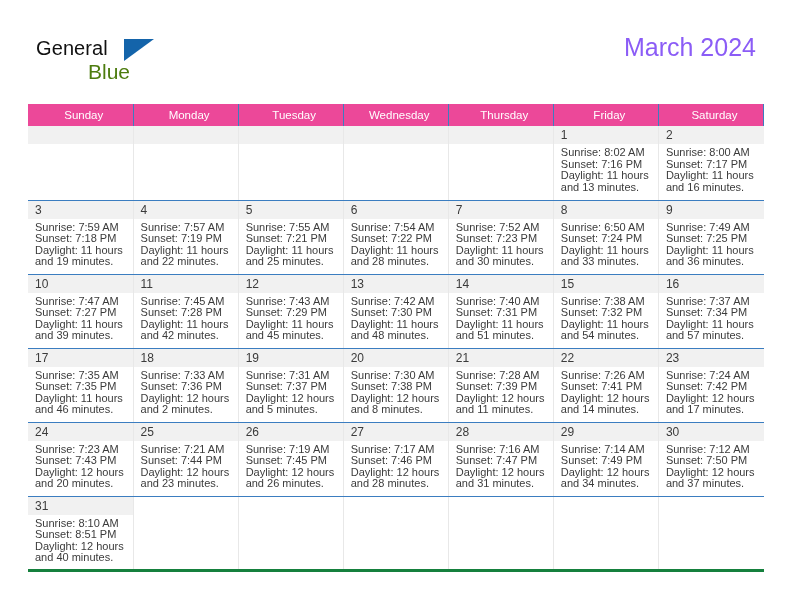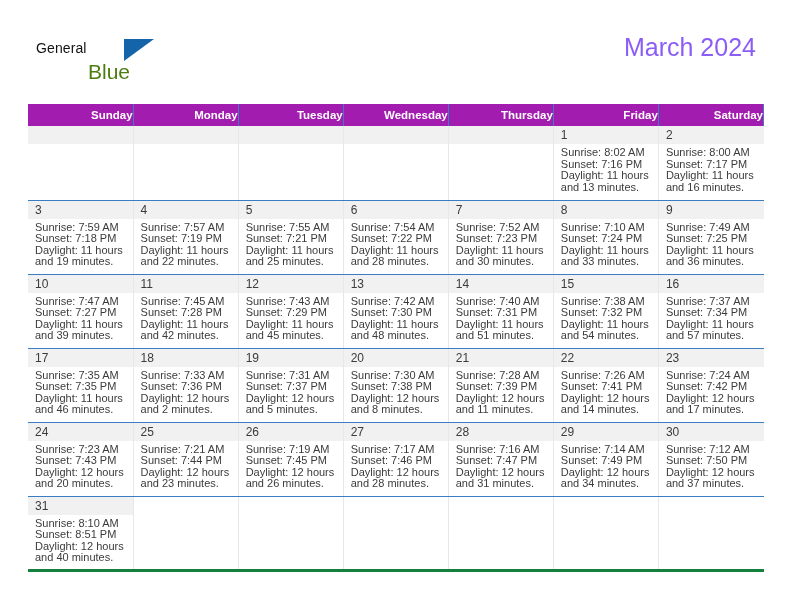--- a/index.html
+++ b/index.html
@@ -33,21 +33,21 @@
     position: absolute;
     left: 36px;
     top: 36px;
     width: 170px;
     height: 52px;
   }
   .logo-general {
     position: absolute;
     left: 0;
     top: 0;
-    font-size: 14px;
+    font-size: 20px;
     color: #111111;
     letter-spacing: 0.1px;
     line-height: 24px;
   }
   .logo-triangle {
     position: absolute;
     left: 88px;
     top: 3px;
     width: 0;
     height: 0;
@@ -86,25 +86,25 @@
   
   .calendar {
     position: absolute;
     left: 28px;
     top: 104px;
     width: 736px;
     border-collapse: collapse;
     table-layout: fixed;
   }
   .calendar th {
-    background: #a21caf;
+    background: #ec4899;
     color: #ffffff;
     font-size: 11.5px;
-    font-weight: bold;
-    text-align: right;
+    font-weight: normal;
+    text-align: center;
     padding: 5px 0 5px 7px;
     height: 19px;
     box-sizing: border-box;
     border-right: 1px solid #3b7dc0;
   }
   .calendar td {
     width: 105.14px;
     vertical-align: top;
     padding: 0;
     border-right: 1px solid #e8e8e8;
@@ -280,21 +280,21 @@
                 <div>Sunset: 7:23 PM</div>
                 <div>Daylight: 11 hours</div>
                 <div>and 30 minutes.</div>
               </div>
             </div>
           </td>
           <td>
             <div class="cell-inner">
               <span class="daynum">8</span>
               <div class="info">
-                <div>Sunrise: 7:10 AM</div>
+                <div>Sunrise: 6:50 AM</div>
                 <div>Sunset: 7:24 PM</div>
                 <div>Daylight: 11 hours</div>
                 <div>and 33 minutes.</div>
               </div>
             </div>
           </td>
           <td>
             <div class="cell-inner">
               <span class="daynum">9</span>
               <div class="info">

